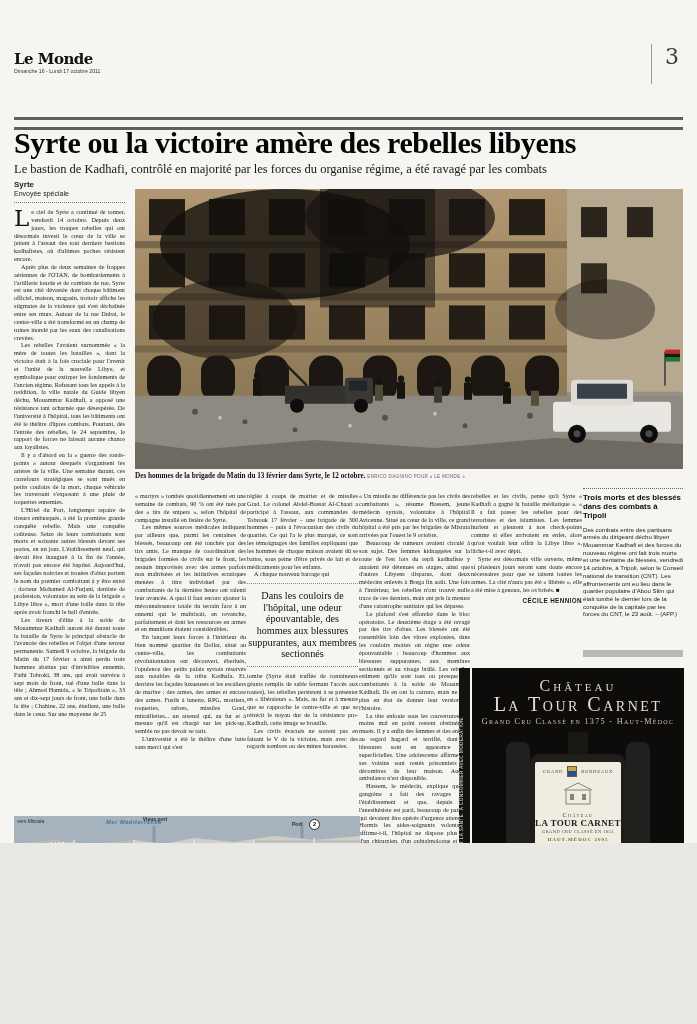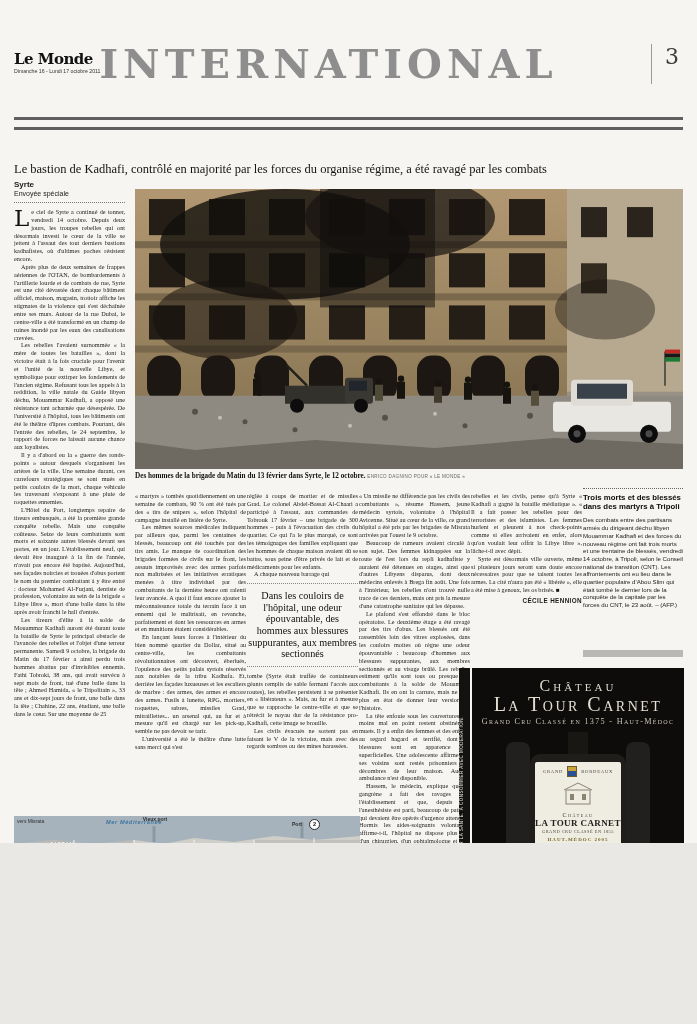--- a/index.html
+++ b/index.html
@@ -105,26 +105,26 @@
   .ad-photo{width:188px;height:92px;margin:5px auto 4px auto;border-radius:8px;overflow:hidden;}
   .ad-photo svg{display:block;width:100%;height:100%;}
 </style>
 </head>
 <body>
 
 <div class="page">
 
   <div class="logo">Le Monde</div>
   <div class="edition-date">Dimanche 16 - Lundi 17 octobre 2011</div>
-  <div class="section-title">INTERNATIONAL</div>
   <div class="pageno-wrap">
     <span class="pageno">3</span>
   </div>
   <div class="double-rule"></div>
 
+  <h1 class="headline">Syrte ou la victoire amère des rebelles libyens</h1>
   <h2 class="subhead">Le bastion de Kadhafi, contrôlé en majorité par les forces du organise régime, a été ravagé par les combats</h2>
 
   <div class="col" style="left:14px;top:180px;height:632px;">
     <div class="kicker-place">Syrte</div>
     <div class="kicker-role">Envoyée spéciale</div>
     <div class="dotted-rule"></div>
     <p><span class="dropcap">L</span><span>e ciel de Syrte a continué de tonner, vendredi 14 octobre. Depuis deux jours, les troupes rebelles qui ont désormais investi le cœur de la ville se jettent à l'assaut des tout derniers bastions kadhafistes, où d'ultimes poches résistent encore.</span></p>
     <p>Après plus de deux semaines de frappes aériennes de l'OTAN, de bombardements à l'artillerie lourde et de combats de rue, Syrte est une cité dévastée dont chaque bâtiment officiel, maison, magasin, trottoir affiche les stigmates de la violence qui s'est déchaînée entre ses murs. Autour de la rue Dubai, le centre-ville a été transformé en un champ de ruines inondé par les eaux des canalisations crevées.</p>
     <p>Les rebelles l'avaient surnommée « la mère de toutes les batailles », dont la victoire était à la fois cruciale pour l'avenir et l'unité de la nouvelle Libye, et symbolique pour extirper les fondements de l'ancien régime. Refusant tous les appels à la reddition, la ville natale du Guide libyen déchu, Mouammar Kadhafi, a opposé une résistance tant acharnée que désespérée. De l'université à l'hôpital, tous les bâtiments ont été le théâtre d'âpres combats. Pourtant, dès l'entrée des rebelles, le 24 septembre, le rapport de forces ne laissait aucune chance aux loyalistes.</p>
     <p>Il y a d'abord eu la « guerre des ronds-points » autour desquels s'organisent les artères de la ville. Une semaine durant, ces carrefours stratégiques se sont mués en petits couloirs de la mort, chaque véhicule les traversant s'exposant à une pluie de roquettes ennemies.</p>
@@ -285,21 +285,21 @@
     <p>Le docteur Farraj, un psychiatre de Benghazi, qui organise sur le front le ravitaillement en médicaments et en nourriture pour les</p>
   </div>
 
   <div class="col" style="left:471px;top:492px;height:170px;">
     <p>rebelles et les civils, pense qu'à Syrte « Kadhafi a gagné la bataille médiatique ». « Il a fait passer les rebelles pour des terroristes et des islamistes. Les femmes hurlent et pleurent à nos check-points comme si elles arrivaient en enfer, alors qu'on voulait leur offrir la Libye libre », lâche-t-il avec dépit.</p>
     <p>Syrte est désormais ville ouverte, même si plusieurs jours seront sans doute encore nécessaires pour que se taisent toutes les armes. La cité n'aura pas été « libérée », elle a été mise à genoux, les os brisés. ■</p>
     <div class="byline">CÉCILE HENNION</div>
   </div>
 
   <aside class="sidebar">
-    <h3 class="sidebar-title">Trois morts et des blessés dans des martyrs à Tripoli</h3>
+    <h3 class="sidebar-title">Trois morts et des blessés dans des combats à Tripoli</h3>
     <div class="sidebar-body">Des combats entre des partisans armés du dirigeant déchu libyen Mouammar Kadhafi et des forces du nouveau régime ont fait trois morts et une trentaine de blessés, vendredi 14 octobre, à Tripoli, selon le Conseil national de transition (CNT). Les affrontements ont eu lieu dans le quartier populaire d'Abou Slim qui était tombé le dernier lors de la conquête de la capitale par les forces du CNT, le 23 août. – (AFP.)</div>
   </aside>
   <div class="sidebar-endbar"></div>
 
   <div class="map">
     <svg class="mapbg" viewBox="0 0 346 192" preserveAspectRatio="none">
       <rect width="346" height="192" fill="#cfcec9"></rect>
       <rect x="0" y="84" width="346" height="108" fill="#c6c5c0"></rect>
       <rect x="0" y="24" width="120" height="60" fill="#bdbcb8"></rect>
       <rect x="120" y="28" width="120" height="44" fill="#d8d7d3"></rect>

